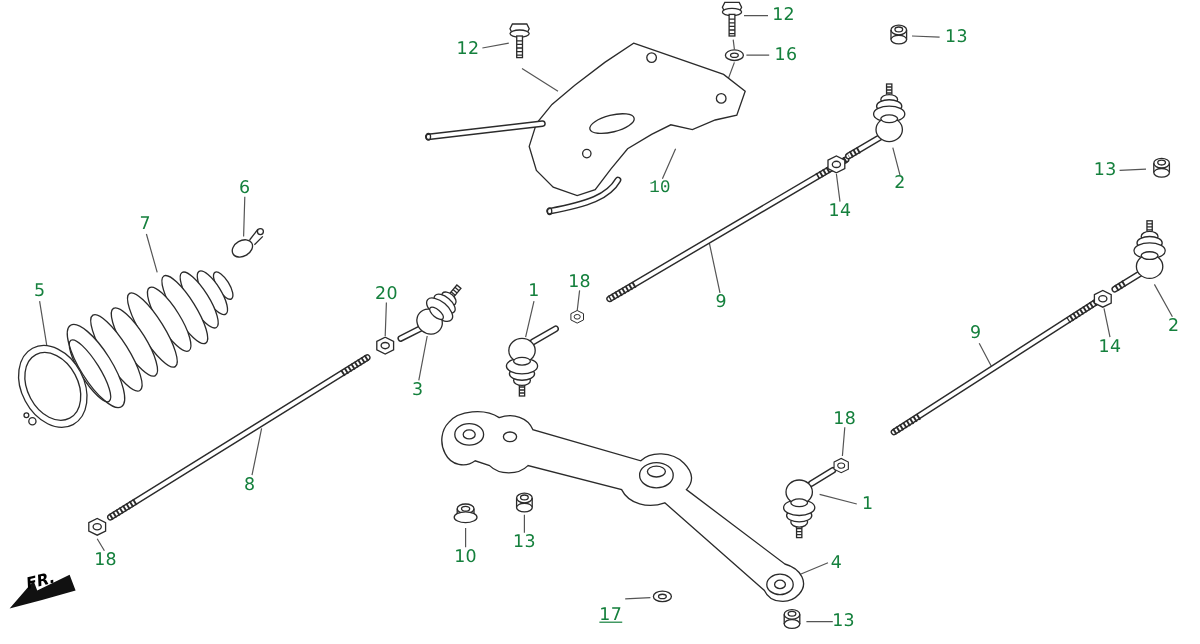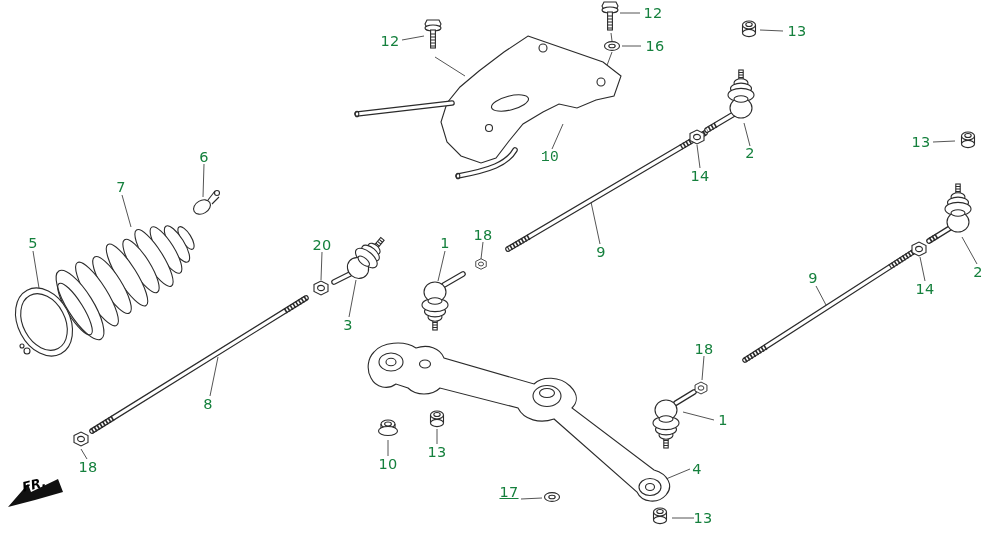--- a/index.html
+++ b/index.html
@@ -214,17 +214,17 @@
       <div class="part-label" style="left: 925px; top: 289px;">14</div>
       <div class="part-label" style="left: 813px; top: 278px;">9</div>
       <div class="part-label" style="left: 348px; top: 325px;">3</div>
       <div class="part-label" style="left: 208px; top: 404px;">8</div>
       <div class="part-label" style="left: 704px; top: 349px;">18</div>
       <div class="part-label" style="left: 723px; top: 420px;">1</div>
       <div class="part-label" style="left: 388px; top: 464px;">10</div>
       <div class="part-label" style="left: 437px; top: 452px;">13</div>
       <div class="part-label" style="left: 88px; top: 467px;">18</div>
       <div class="part-label" style="left: 697px; top: 469px;">4</div>
-      <div class="part-label" style="left: 509px; top: 492px; text-decoration: underline;">17</div>
+      <div class="part-label" style="left: 509px; top: 513px; text-decoration: underline;">17</div>
       <div class="part-label" style="left: 703px; top: 518px;">13</div>
     </div>
 <div class="fr">FR.</div>
 </div>
 
 </body></html>

